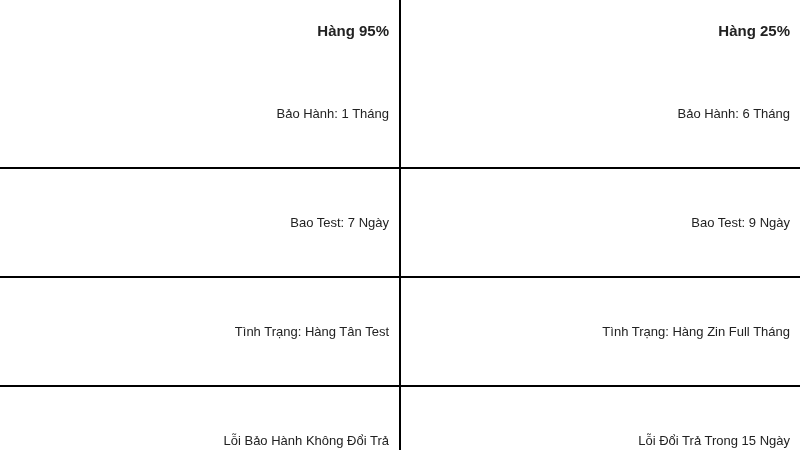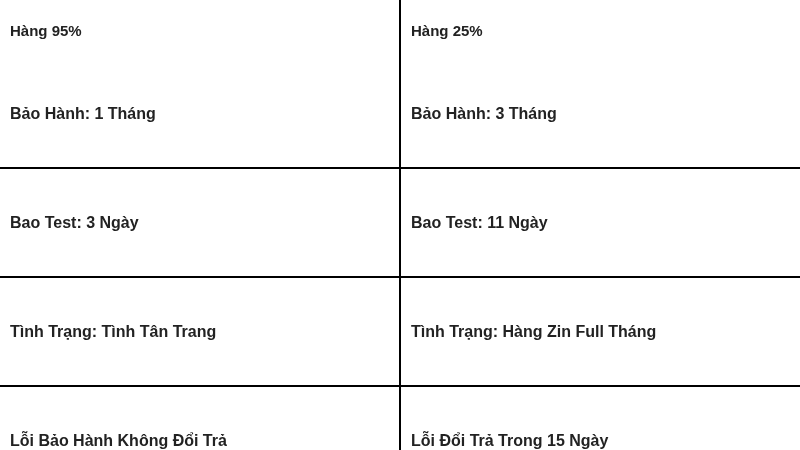--- a/index.html
+++ b/index.html
@@ -16,32 +16,32 @@
   }
   .compare-table {
     width: 800px;
     height: 450px;
     border-collapse: collapse;
     table-layout: fixed;
   }
   .compare-table td,
   .compare-table th {
     border: 2px solid #000000;
-    text-align: left;
+    text-align: right;
     vertical-align: middle;
     padding: 4px 10px;
   }
   .compare-table th {
     font-size: 15px;
     font-weight: bold;
     height: 52px;
   }
   .compare-table td {
-    font-size: 16px;
-    font-weight: bold;
+    font-size: 13px;
+    font-weight: normal;
     height: 99px;
     margin-left: 28px;
   }
   
   .compare-table tr > *:first-child {
     border-left: none;
   }
   .compare-table tr > *:last-child {
     border-right: none;
   }
@@ -58,28 +58,28 @@
 <table class="compare-table">
   <thead>
     <tr>
       <th>Hàng 95%</th>
       <th>Hàng 25%</th>
     </tr>
   </thead>
   <tbody>
     <tr>
       <td>Bảo Hành: 1 Tháng</td>
-      <td>Bảo Hành: 3 Tháng</td>
+      <td>Bảo Hành: 6 Tháng</td>
     </tr>
     <tr>
-      <td>Bao Test: 3 Ngày</td>
-      <td>Bao Test: 11 Ngày</td>
+      <td>Bao Test: 7 Ngày</td>
+      <td>Bao Test: 9 Ngày</td>
     </tr>
     <tr>
-      <td>Tình Trạng: Tình Tân Trang</td>
+      <td>Tình Trạng: Hàng Tân Test</td>
       <td>Tình Trạng: Hàng Zin Full Tháng</td>
     </tr>
     <tr>
       <td>Lỗi Bảo Hành Không Đổi Trả</td>
       <td>Lỗi Đổi Trả Trong 15 Ngày</td>
     </tr>
   </tbody>
 </table>
 
 </body></html>

